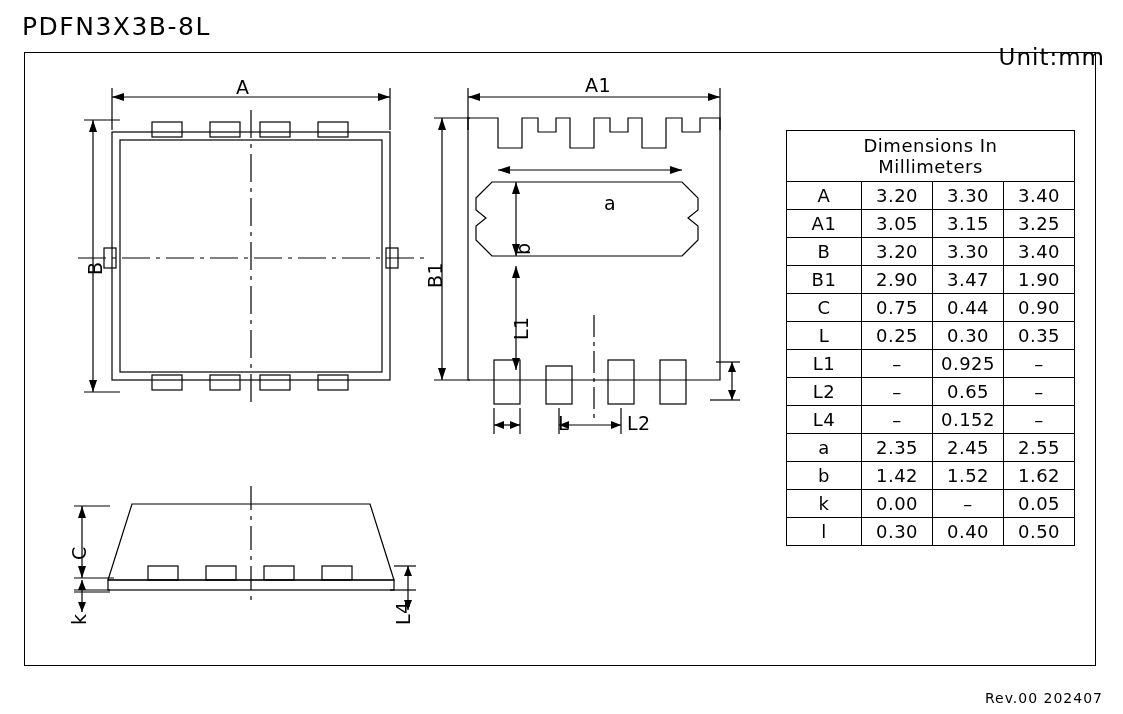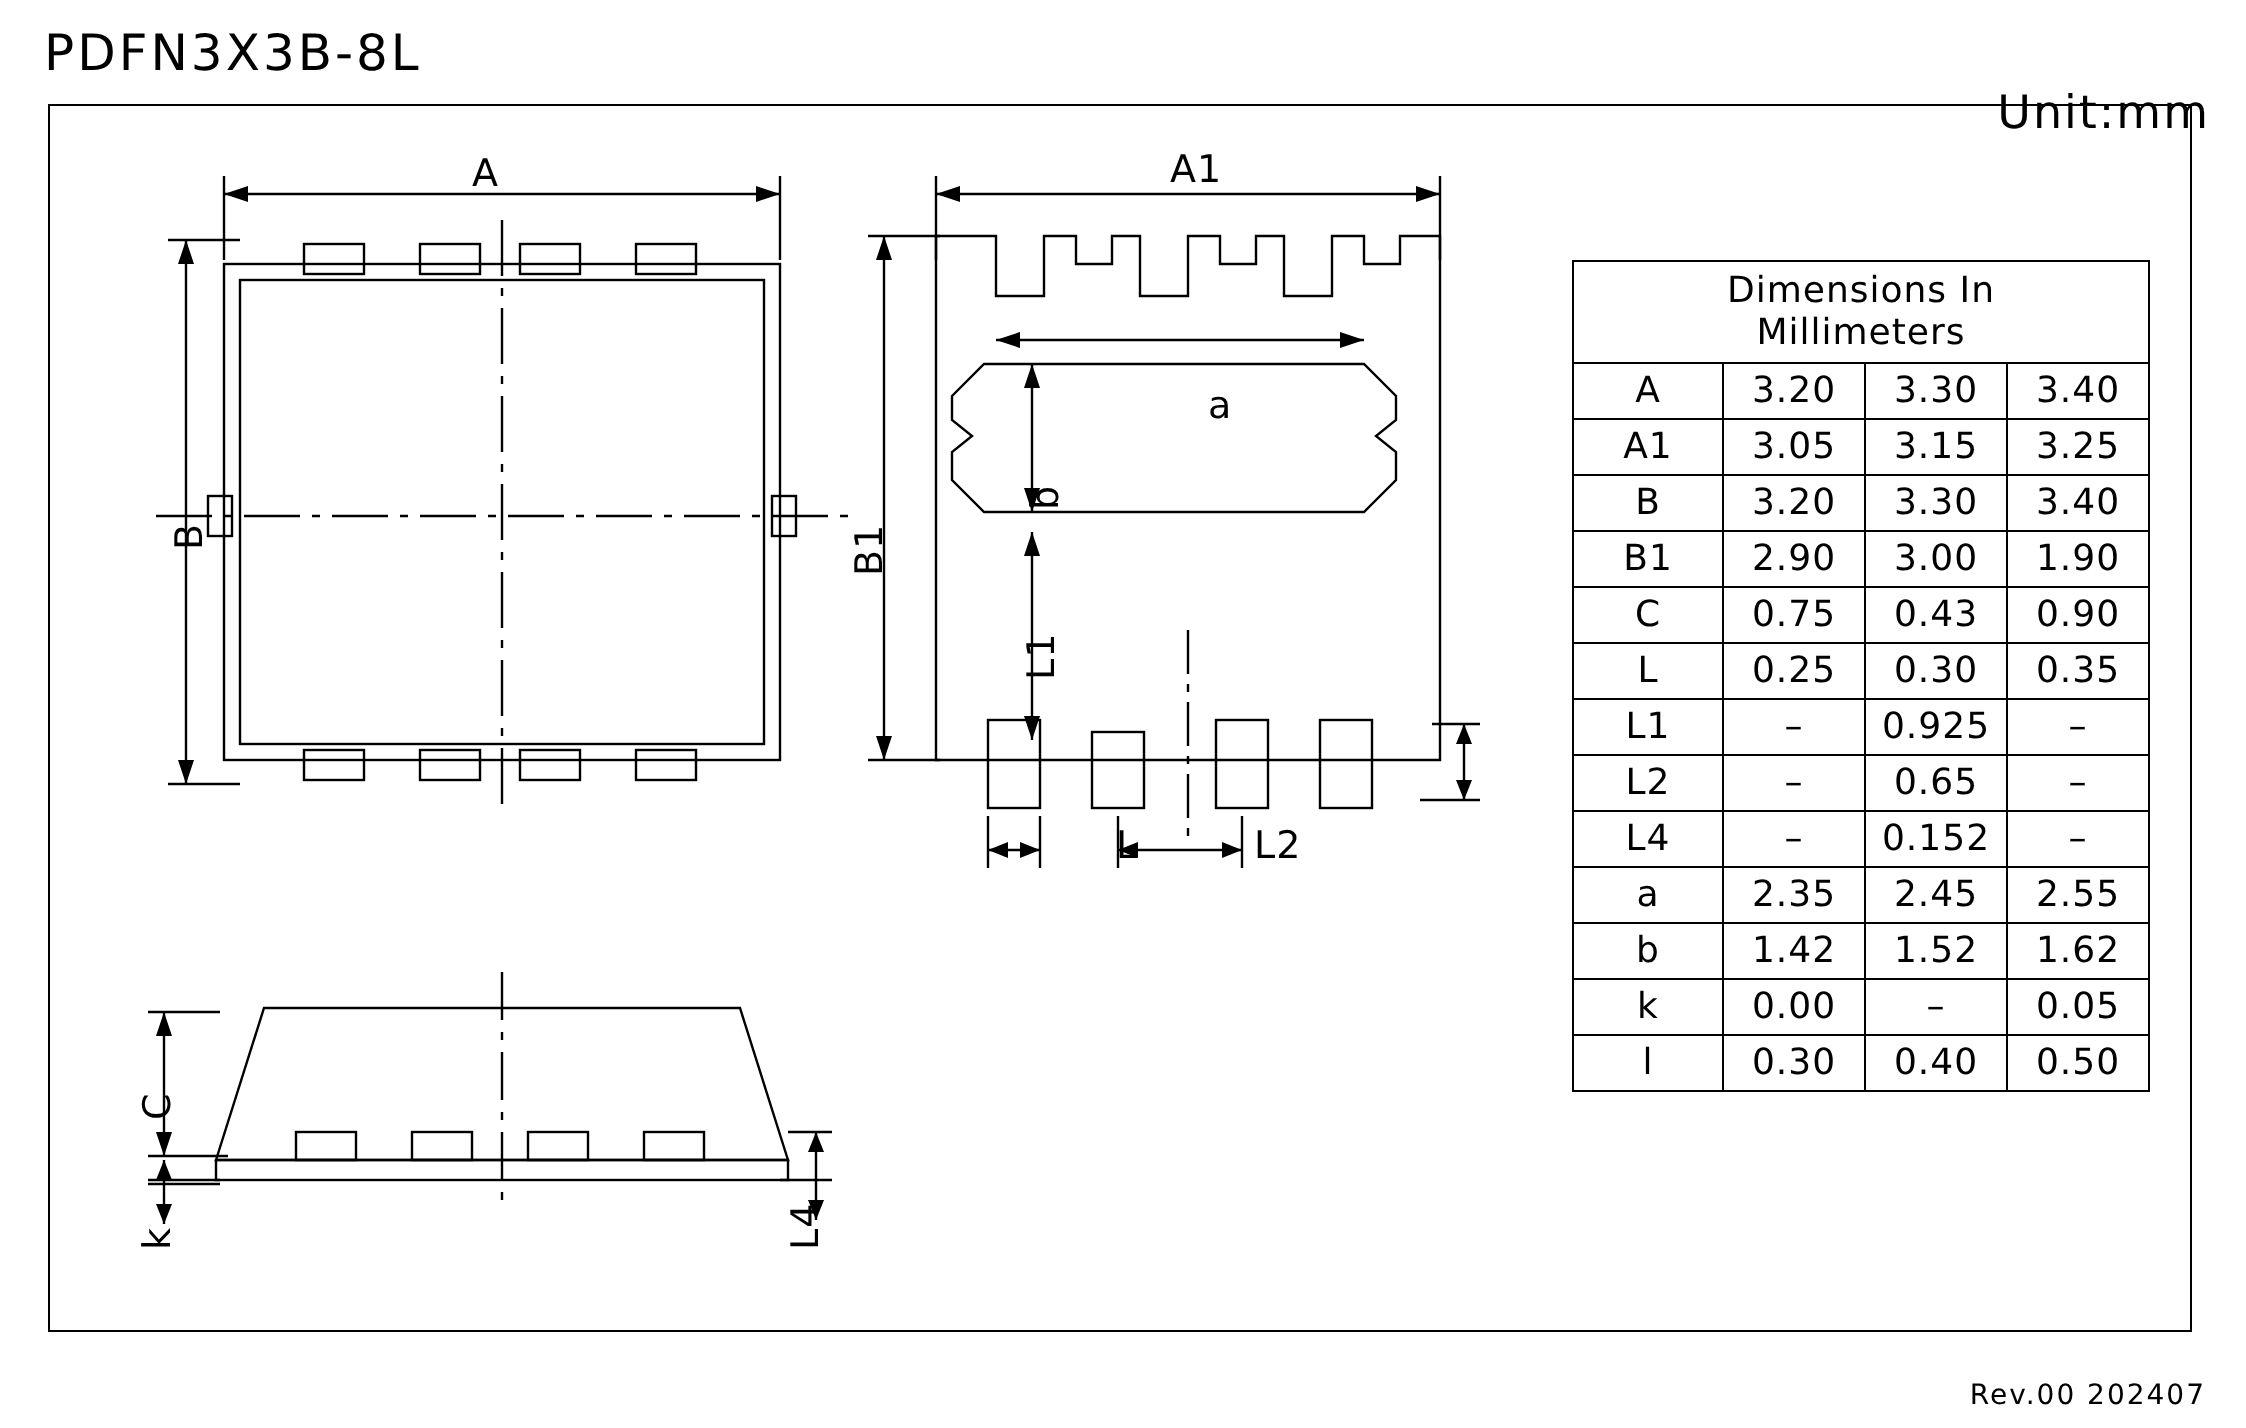--- a/index.html
+++ b/index.html
@@ -289,27 +289,27 @@
       </tr>
       <tr>
         <td class="sym">B</td>
         <td class="val">3.20</td>
         <td class="val">3.30</td>
         <td class="val">3.40</td>
       </tr>
       <tr>
         <td class="sym">B1</td>
         <td class="val">2.90</td>
-        <td class="val">3.00</td>
+        <td class="val">3.47</td>
         <td class="val">1.90</td>
       </tr>
       <tr>
         <td class="sym">C</td>
         <td class="val">0.75</td>
-        <td class="val">0.43</td>
+        <td class="val">0.44</td>
         <td class="val">0.90</td>
       </tr>
       <tr>
         <td class="sym">L</td>
         <td class="val">0.25</td>
         <td class="val">0.30</td>
         <td class="val">0.35</td>
       </tr>
       <tr>
         <td class="sym">L1</td>

